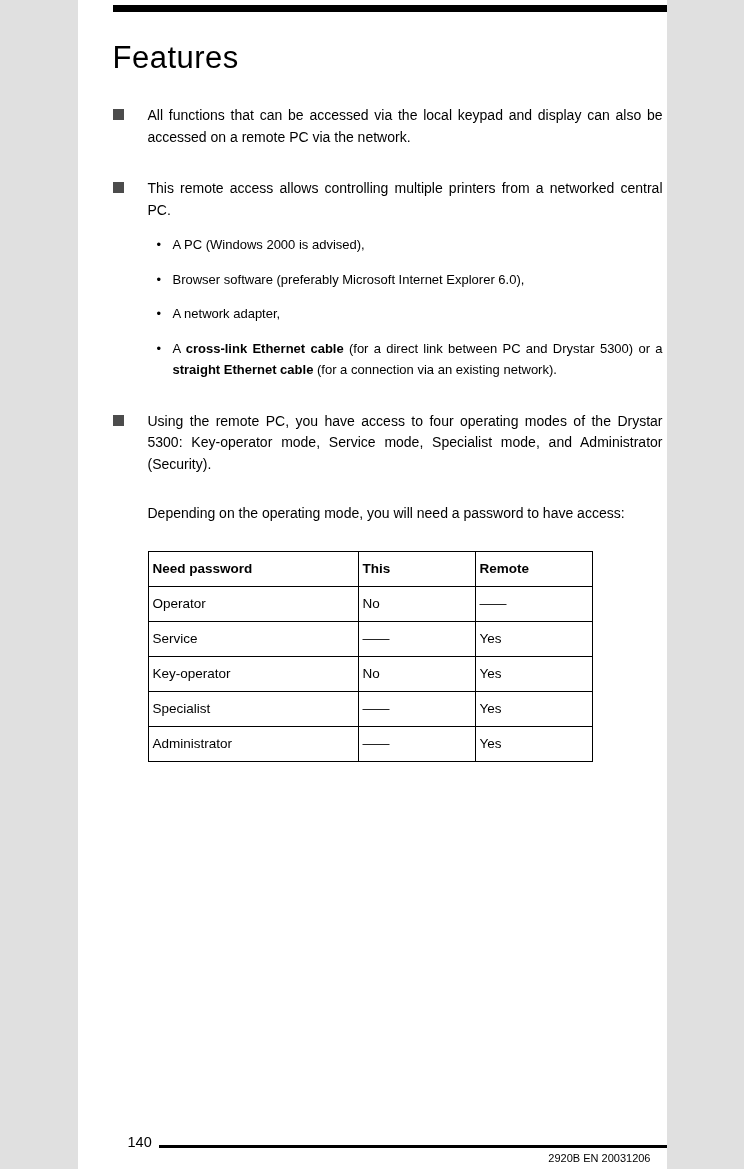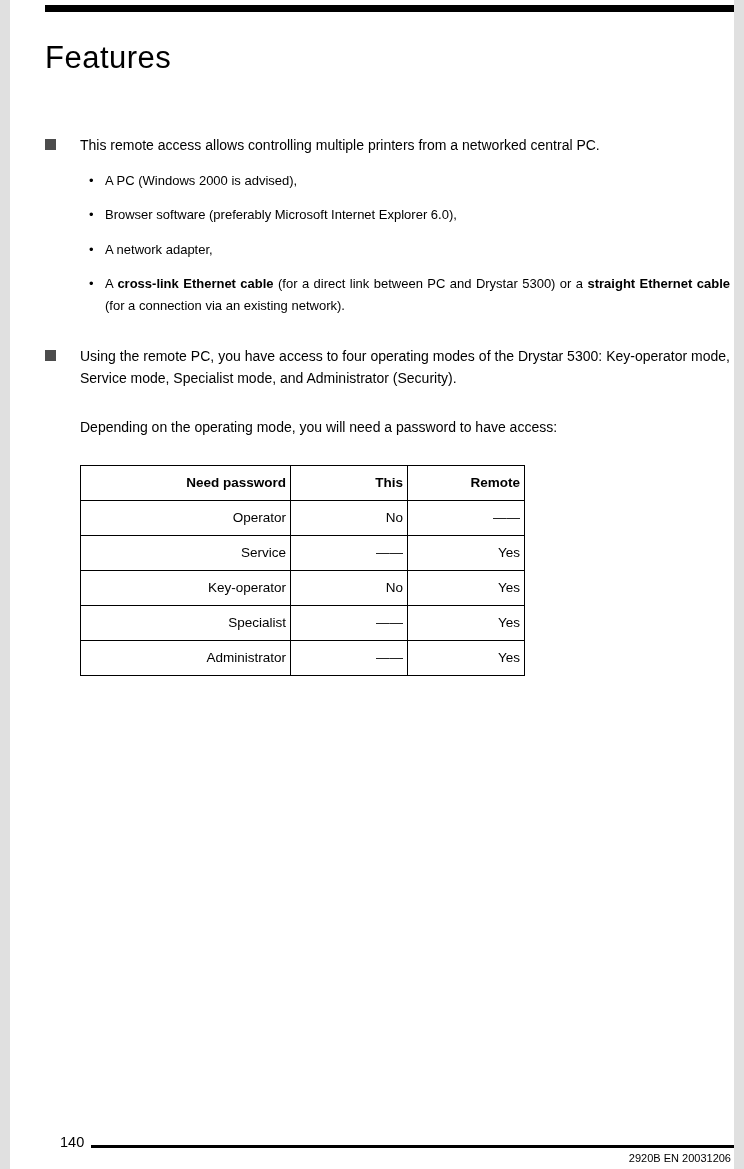--- a/index.html
+++ b/index.html
@@ -2,21 +2,21 @@
 <html><head>
 <meta charset="utf-8">
 <style>
   html, body {
     margin: 0;
     padding: 0;
     background: #e0e0e0;
   }
   .page {
     position: relative;
-    width: 724px;
+    width: 589px;
     height: 1169px;
     margin: 0 auto;
     background: #ffffff;
     font-family: "Liberation Sans", sans-serif;
     color: #000;
     overflow: hidden;
   }
   .top-rule {
     position: absolute;
     top: 5px;
@@ -85,21 +85,21 @@
   }
   table.pw-table {
     margin: 26px 0 0 35px;
     border-collapse: collapse;
     table-layout: fixed;
   }
   table.pw-table th,
   table.pw-table td {
     border: 1px solid #000;
     height: 34px;
-    text-align: right;
+    text-align: left;
     vertical-align: middle;
     font-size: 13.5px;
     padding: 0 4px;
   }
   table.pw-table th { font-weight: 700; }
   .col-need { width: 210px; }
   .col-local { width: 117px; }
   .col-remote { width: 117px; }
   .footer {
     position: absolute;
@@ -120,34 +120,38 @@
   .footer-rule {
     flex: 1;
     height: 3px;
     background: #000;
     margin-bottom: 1px;
   }
   .doc-code {
     text-align: right;
     font-size: 11px;
     margin-top: 3px;
-    padding-right: 3px;
+    padding-right: 16px;
   }
 </style>
 </head>
 <body>
 
 <div class="page">
 
   <div class="top-rule"></div>
 
   <h1 class="page-title">Features</h1>
 
   <div class="content">
 
+    <div class="bullet-item first">
+      <span class="bullet-square"></span>
+      <p class="justify">All functions that can be accessed via the local keypad and display can also be accessed on a remote PC via the network.</p>
+    </div>
 
     <div class="bullet-item">
       <span class="bullet-square"></span>
       <p class="justify">This remote access allows controlling multiple printers from a networked central PC.</p>
     </div>
 
 
     <div class="sub-bullets">
       <div class="sub-bullet">
         <span class="dot">•</span>

